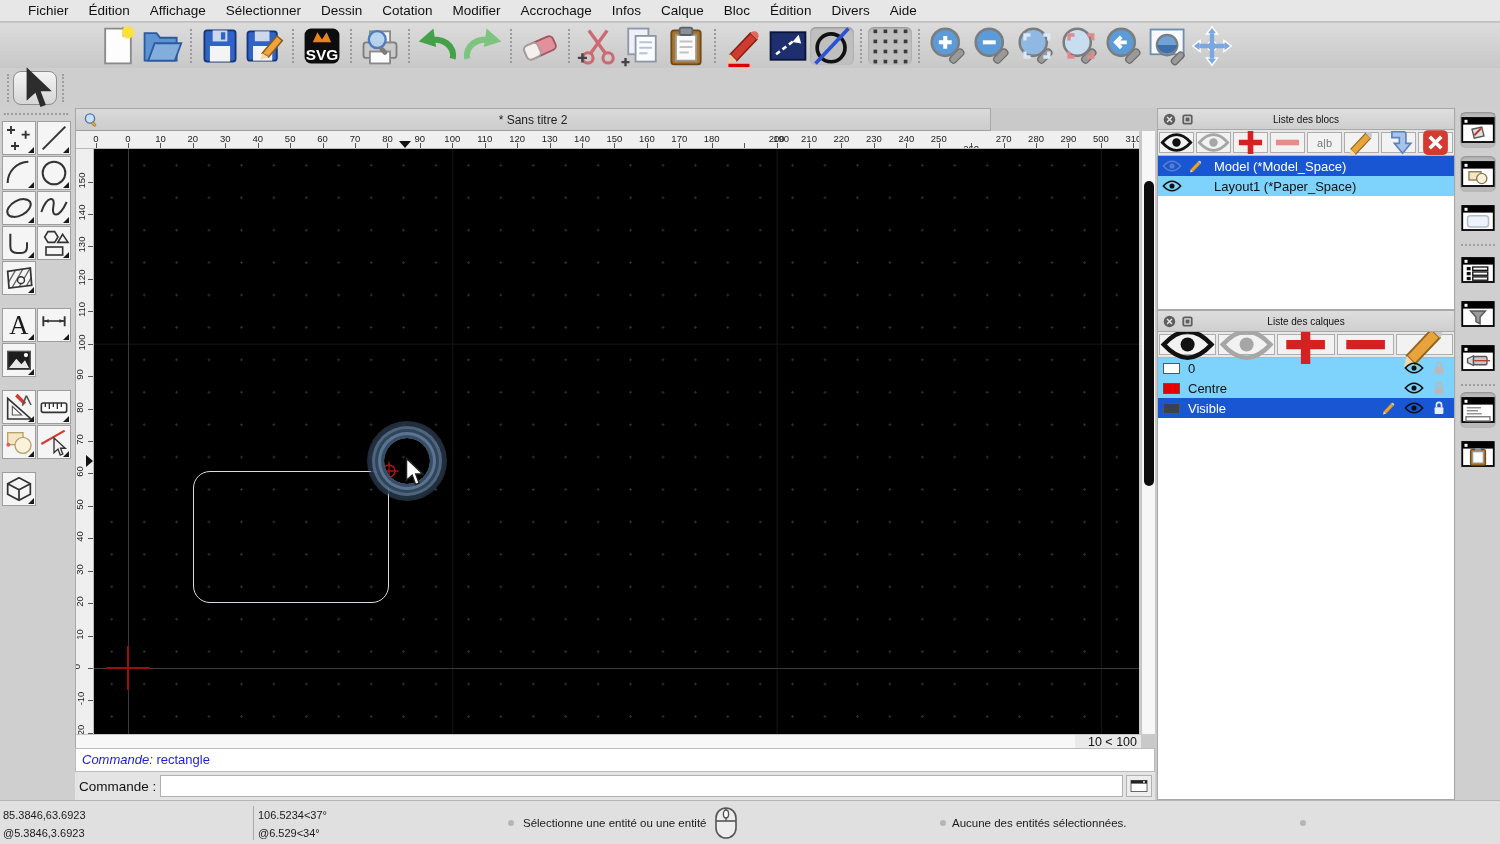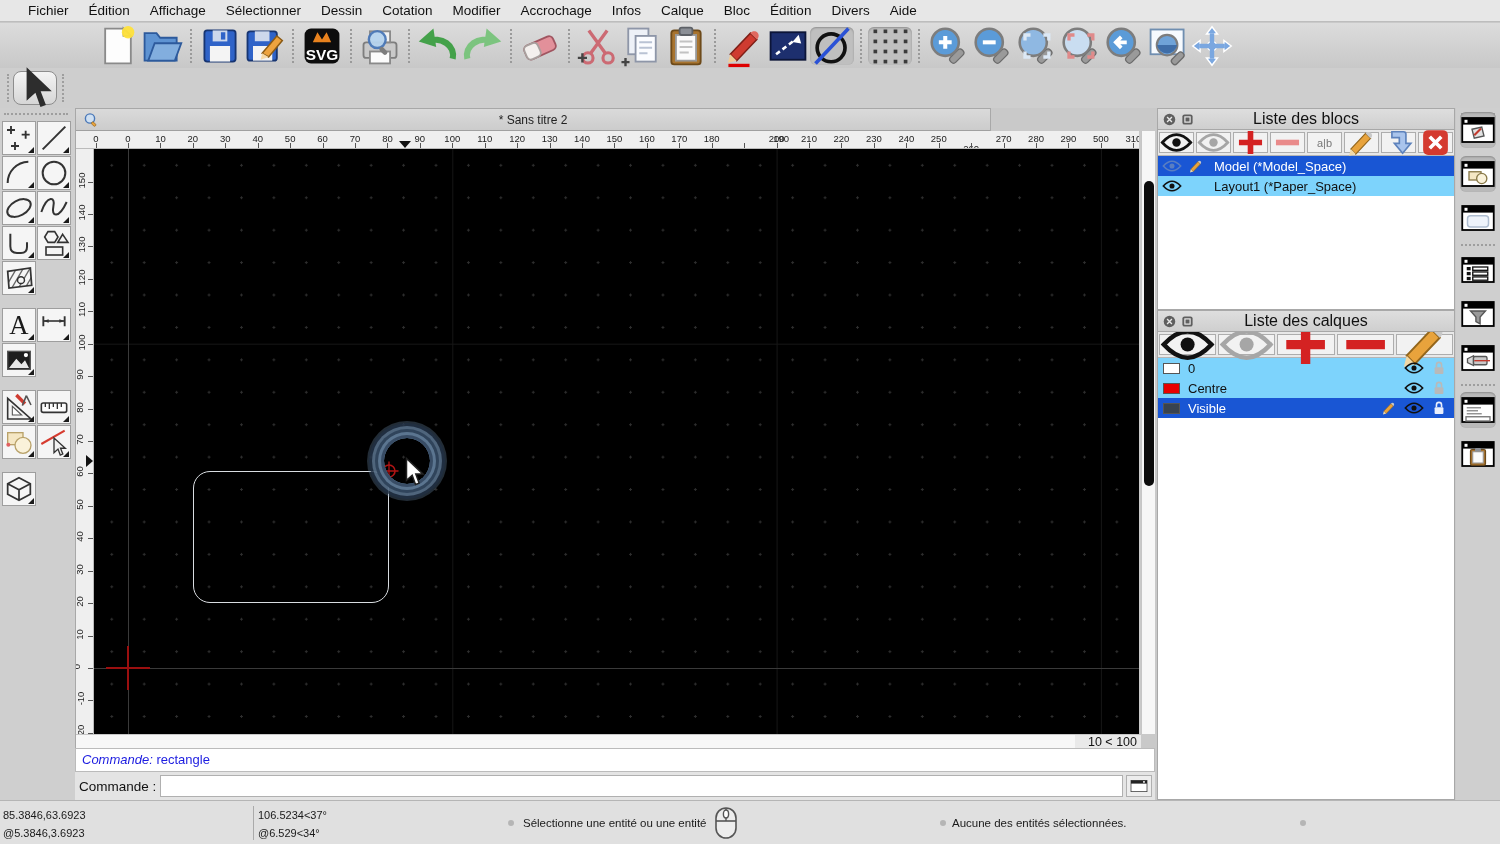--- a/index.html
+++ b/index.html
@@ -108,21 +108,21 @@
   .dock-btn { position:relative; width:36px; height:36px; margin:4px auto 8px auto; border-radius:6px;
     display:flex; align-items:center; justify-content:center; background:transparent; border:none; }
   .dock-btn.pressed { background:#b9b9b9; box-shadow:inset 0 1px 2px rgba(0,0,0,.25); }
   .dock-btn svg { width:30px; height:26px; }
   .dock-sep { width:34px; margin:2px auto 6px auto; border-top:2px dotted #9e9e9e; }
 
   
   .panel { position:absolute; left:1157px; width:298px; background:#fff; border:1px solid #a8a8a8; }
   .panel-titlebar { position:relative; height:21px; background:linear-gradient(#dedede,#cfcfcf);
     border-bottom:1px solid #a8a8a8; display:flex; align-items:center; }
-  .panel-title { position:absolute; width:100%; text-align:center; font-size:16px; color:#111; }
+  .panel-title { position:absolute; width:100%; text-align:center; font-size:10px; color:#111; }
   .ptb-btn { position:relative; z-index:2; width:13px; height:13px; margin-left:5px;
     display:flex; align-items:center; justify-content:center; }
   .panel-toolbar { height:26px; background:#e8e8e8; border-bottom:1px solid #b5b5b5; display:flex; }
   .panel-tool { flex:1; margin:2px 1px; background:#f2f2f2; border:1px solid #adadad;
     display:flex; align-items:center; justify-content:center; font-size:11px; color:#777; }
   .panel-tool svg { width:20px; height:16px; }
   .plist { background:#7dd3fc; }
   .prow { height:20px; display:flex; align-items:center; font-size:13px; color:#111; }
   .prow.selected { background:#1956d4; color:#fff; }
   .prow .picon { width:20px; height:16px; margin-left:4px; flex:0 0 auto; }

